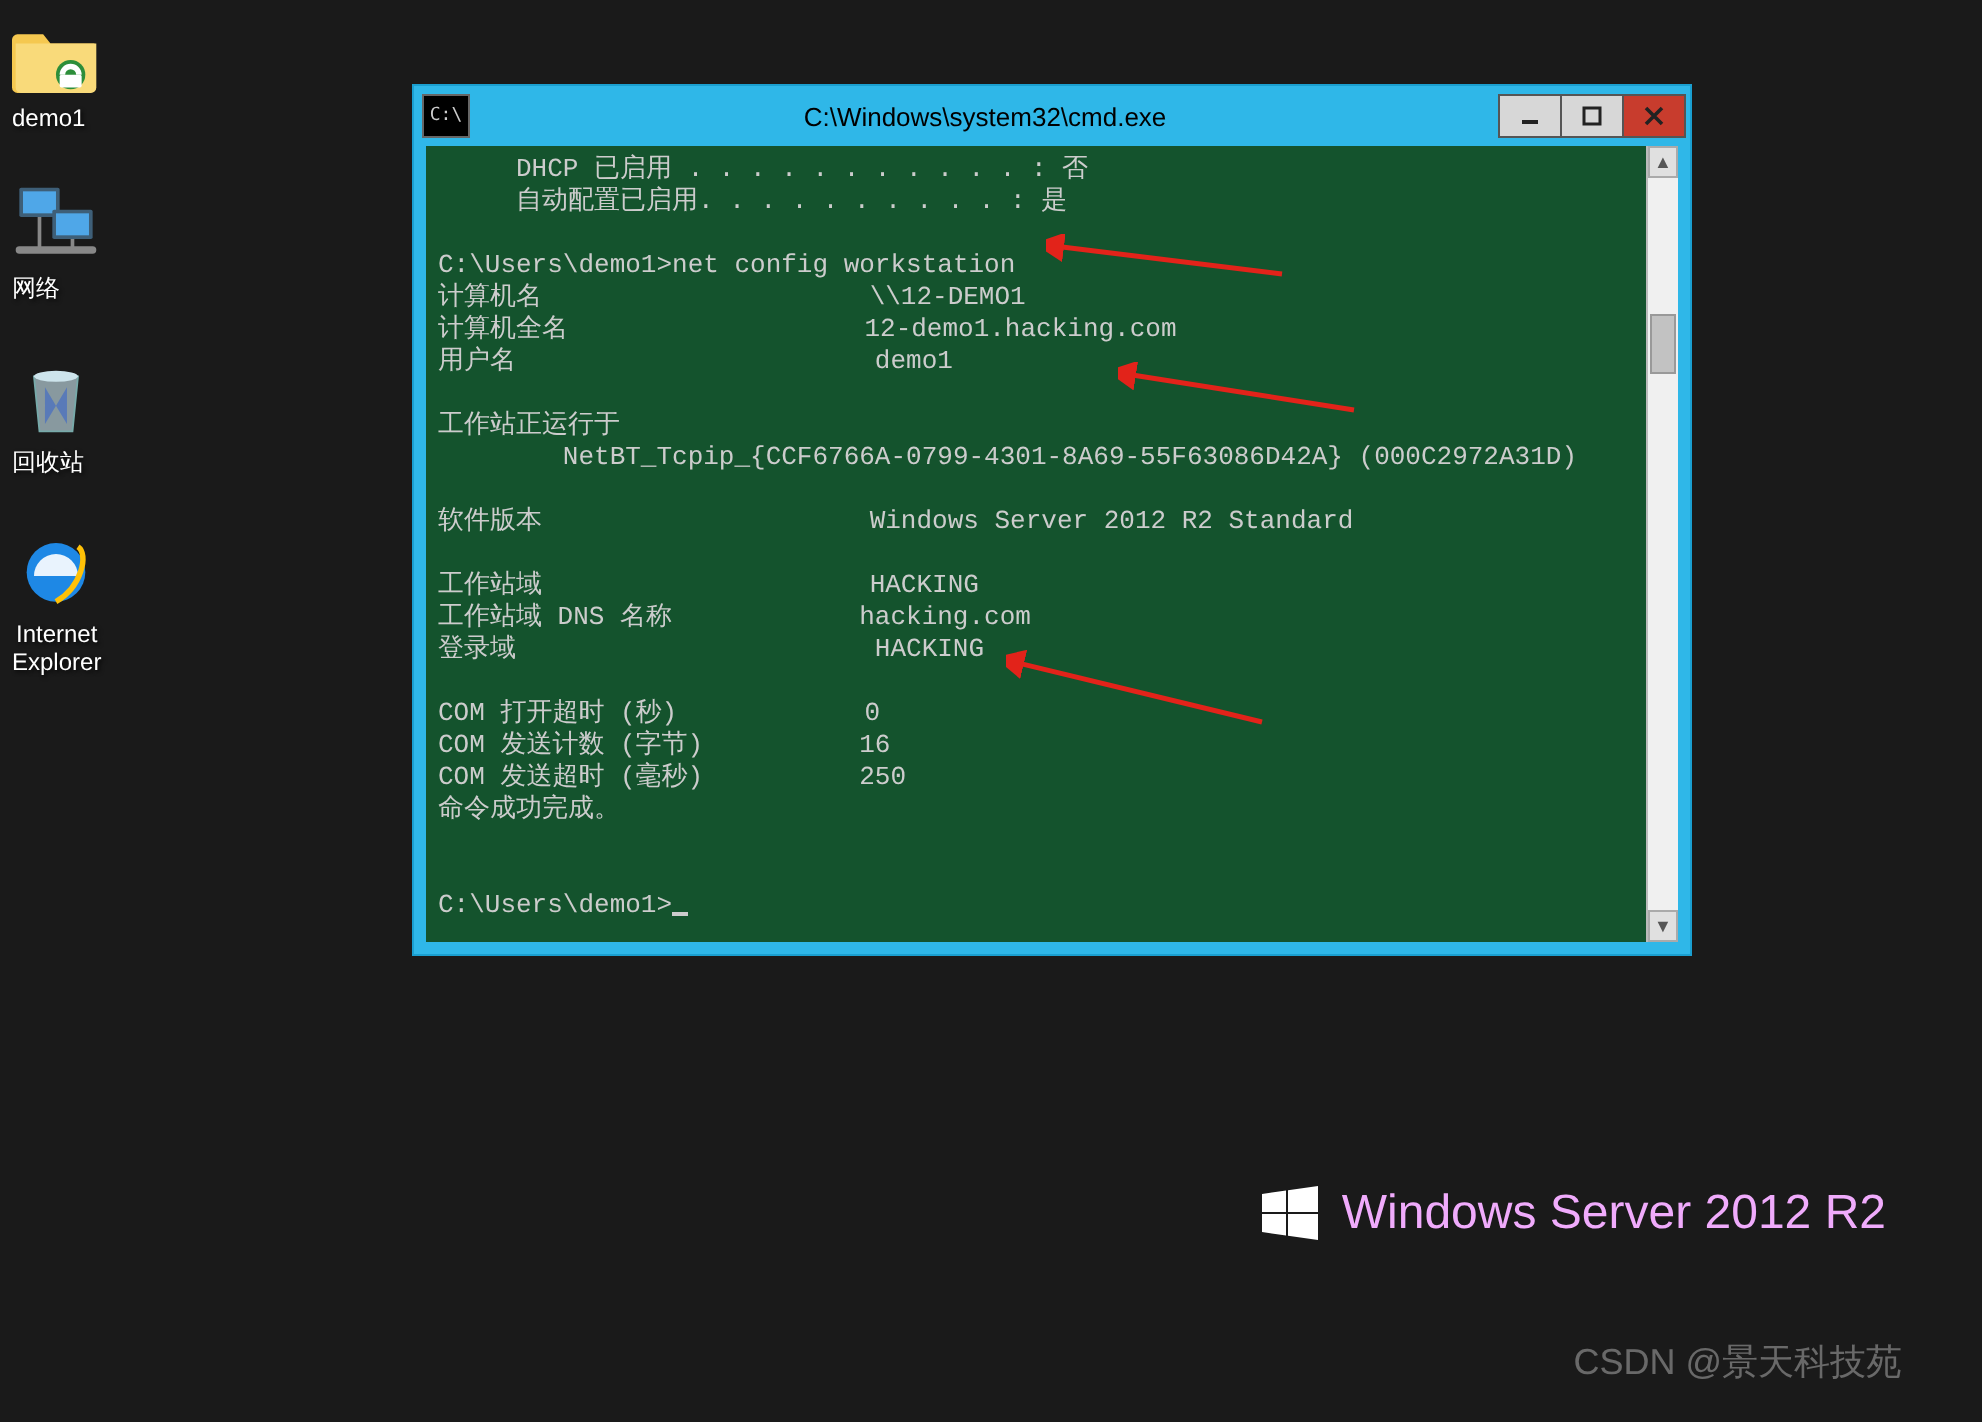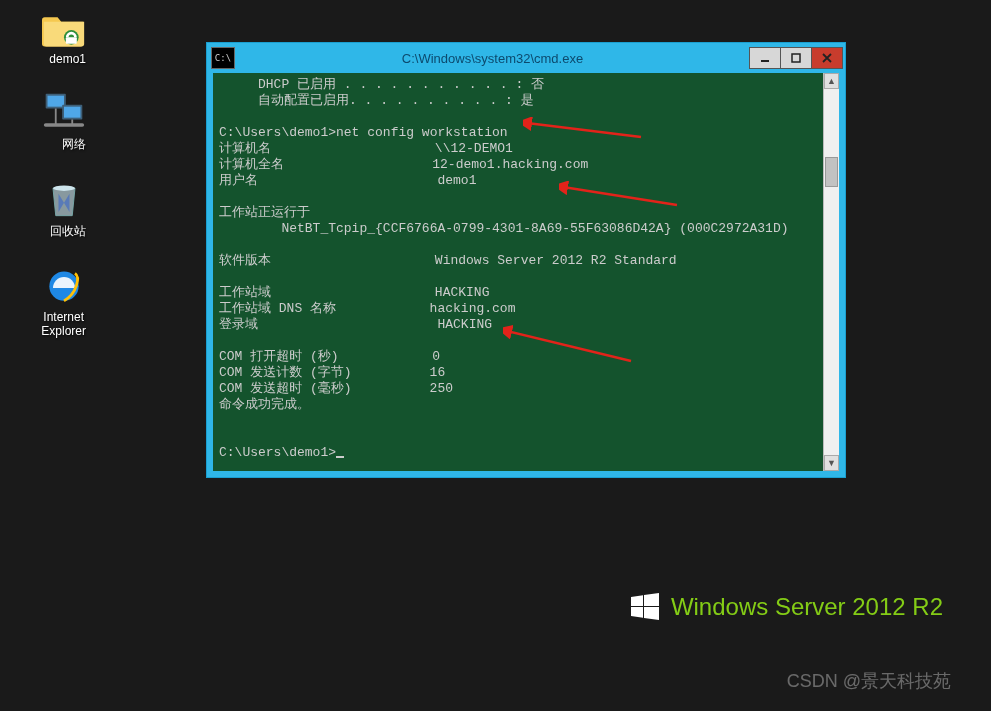--- a/index.html
+++ b/index.html
@@ -13,21 +13,21 @@
   }
   .desktop-icons {
     position: absolute;
     top: 8px;
     left: 6px;
     width: 80px;
   }
   .desktop-icon {
     display: flex;
     flex-direction: column;
-    align-items: flex-end;
+    align-items: flex-start;
     margin-bottom: 26px;
     cursor: pointer;
     color: #fff;
     font-size: 12px;
     text-align: center;
     text-shadow: 1px 1px 2px rgba(0,0,0,0.8);
   }
   .desktop-icon .icon-box {
     width: 44px;
     height: 40px;
@@ -52,21 +52,21 @@
     height: 22px;
     margin-left: 4px;
     background: #000;
     border: 1px solid #666;
     display:flex;align-items:center;justify-content:center;
     color:#ccc;font-size:9px;font-family:monospace;
   }
   .titlebar .title {
     flex: 1;
     text-align: center;
-    color: #0c4a6e;
+    color: #000000;
     font-size: 13px;
   }
   .titlebar .win-buttons {
     display: flex;
     margin-right: 2px;
   }
   .win-btn {
     width: 32px;
     height: 22px;
     border: 1px solid #555;
@@ -119,21 +119,21 @@
     cursor:grab;
   }
   .arrow {
     position: absolute;
     pointer-events: none;
   }
   .branding {
     position: absolute;
     bottom: 90px;
     right: 48px;
-    color: #84cc16;
+    color: #f0abfc;
     display: flex;
     align-items: flex-start;
   }
   .branding .win-logo {
     width: 28px;height:28px;
     margin-right: 12px;
   }
   .branding .text { font-size: 24px; font-weight: 300; }
   .watermark {
     position: absolute;

